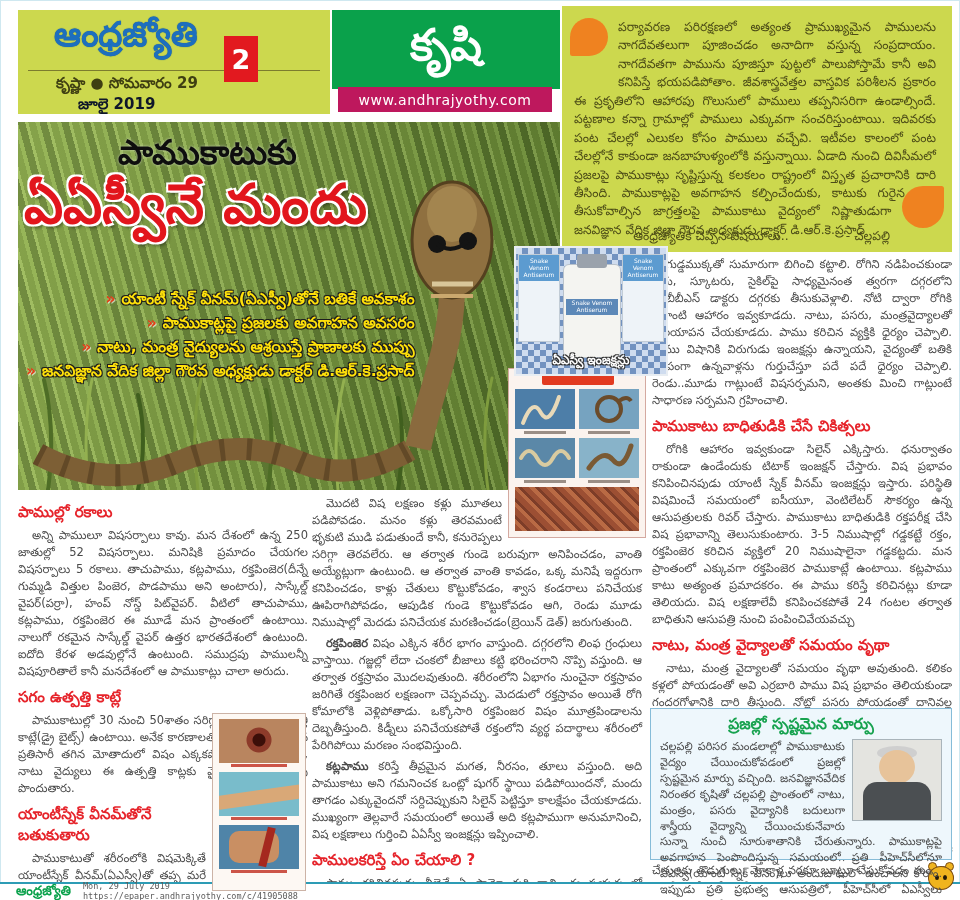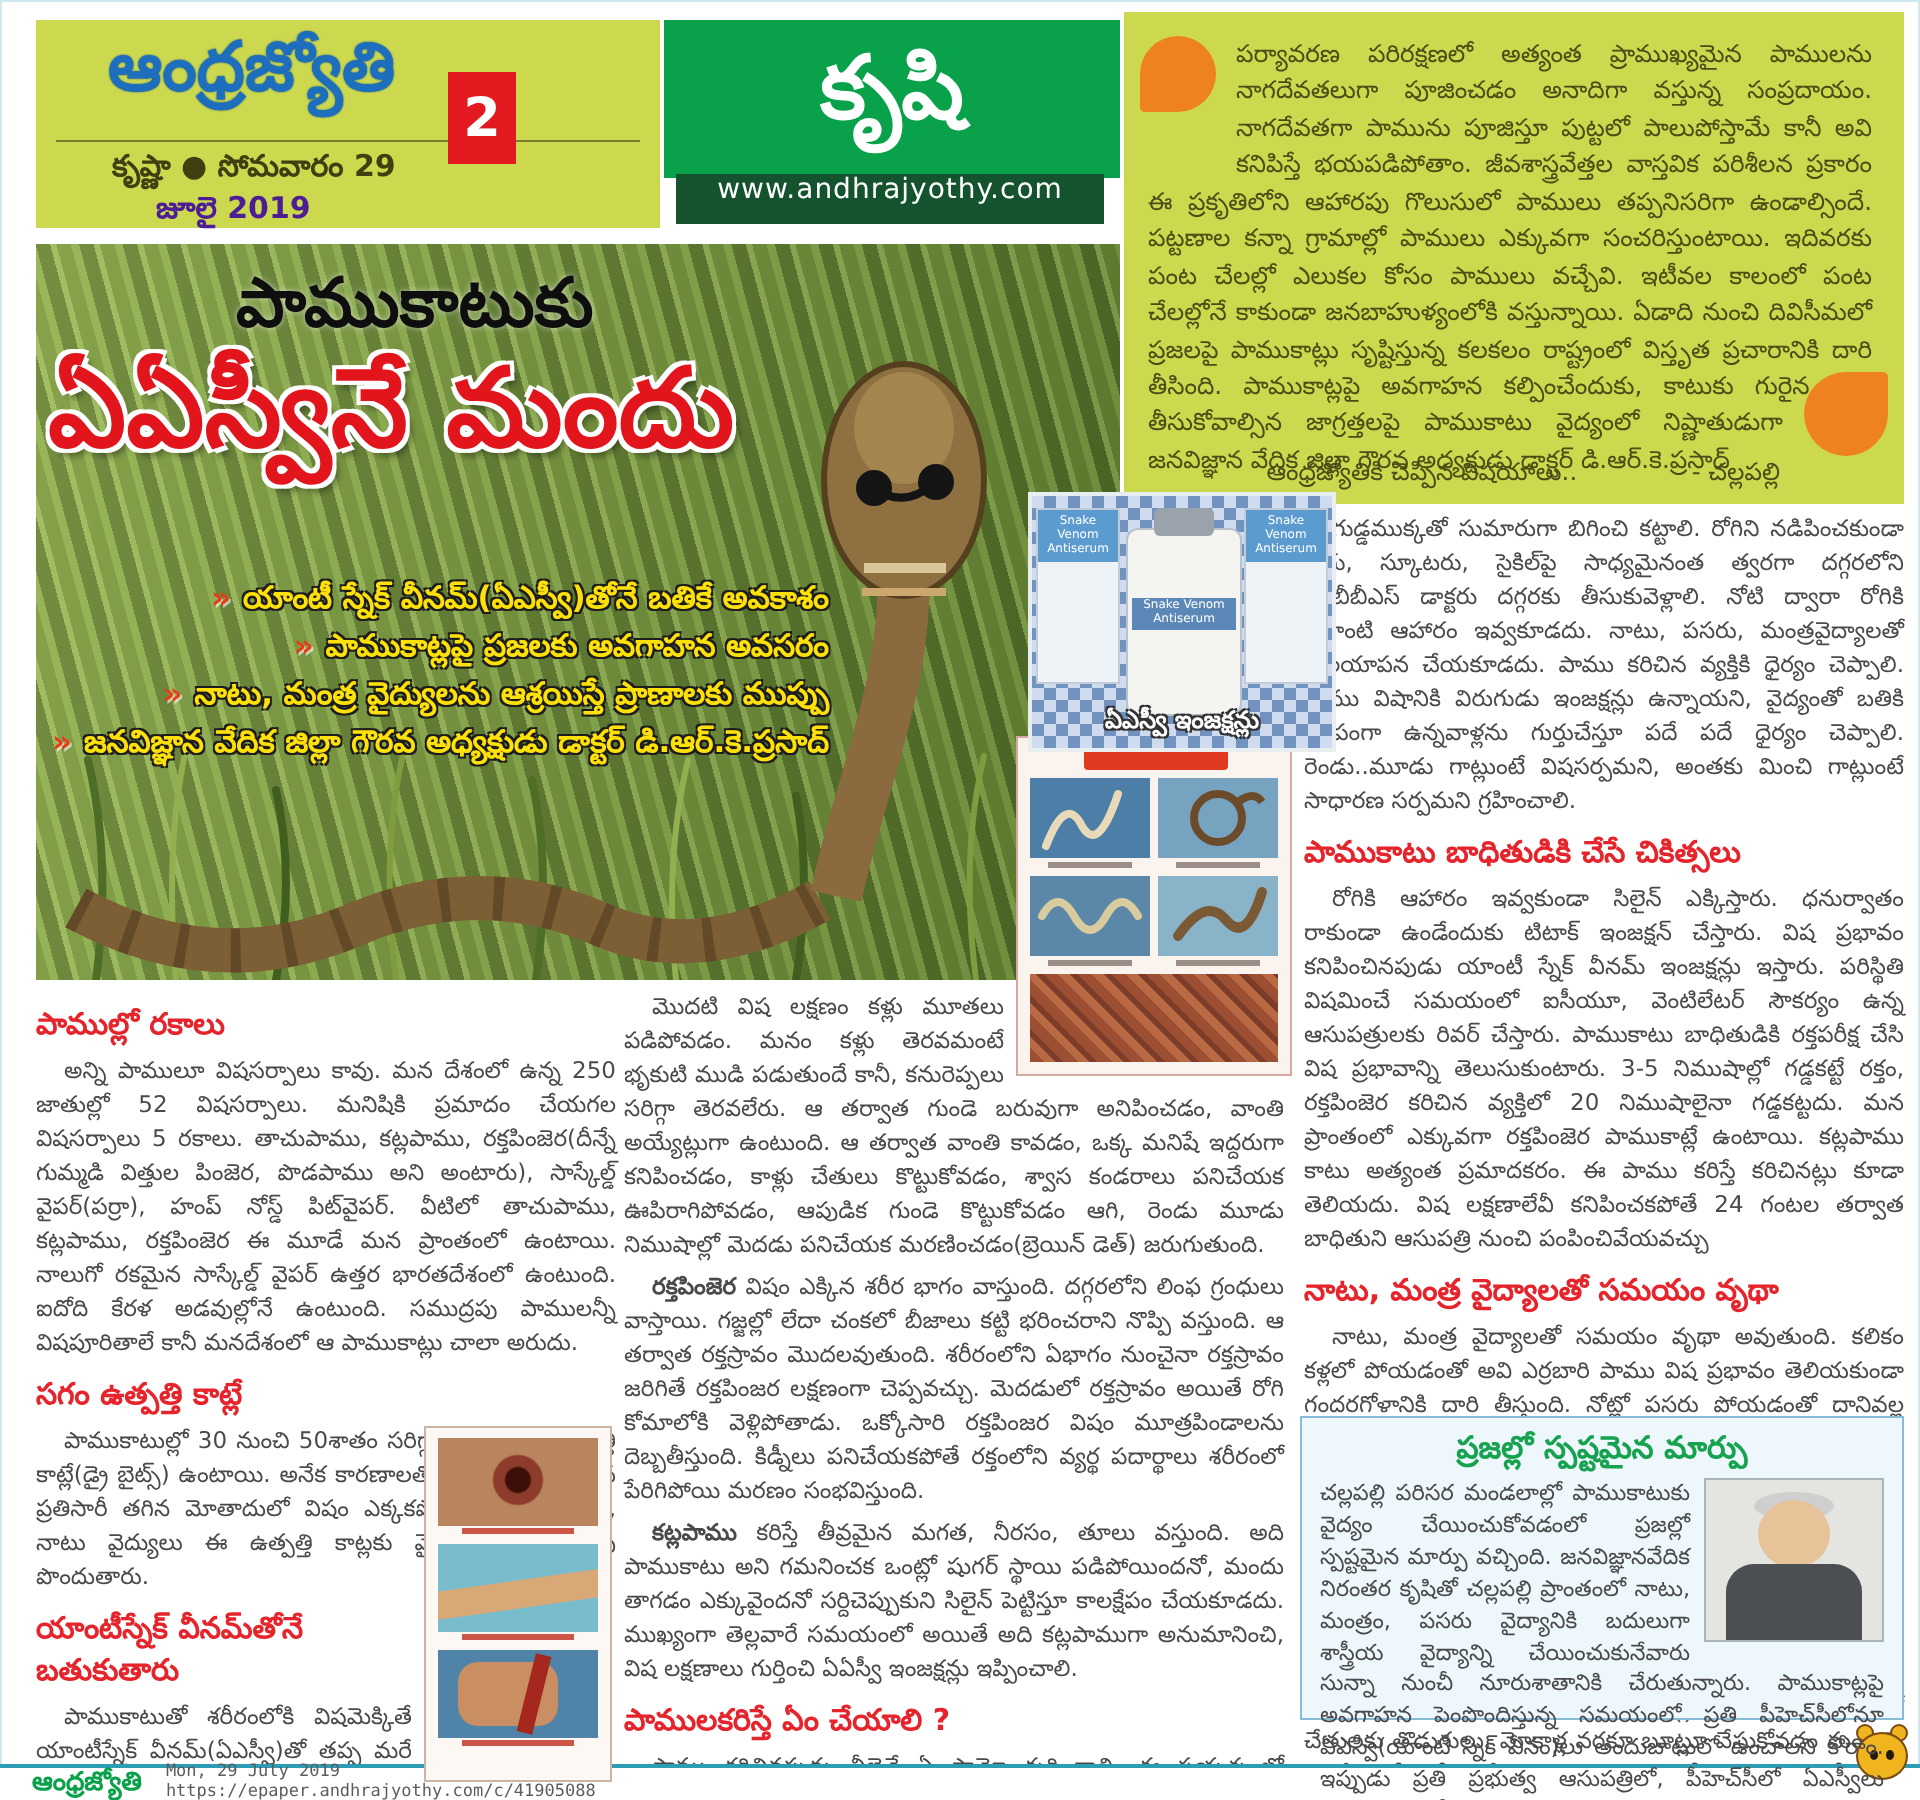--- a/index.html
+++ b/index.html
@@ -4,27 +4,27 @@
 <style>
   html,body{margin:0;padding:0;background:#fff;}
   #canvas{position:relative;width:960px;height:900px;background:#fff;overflow:hidden;
           font-family:"DejaVu Sans",sans-serif;box-shadow:inset 0 0 0 1px #cfe8f0;}
   
   #masthead{position:absolute;left:18px;top:10px;width:312px;height:104px;background:#ccd84e;}
   .mast-logo{position:absolute;left:36px;top:4px;font-size:34px;font-weight:bold;color:#1d6fbe;
              text-shadow:0 0 1px #0d4f8e;}
   .mast-rule{position:absolute;left:10px;right:10px;top:60px;border-top:1.5px solid #7c7c2e;}
   .mast-ed{position:absolute;left:38px;top:64px;font-size:15px;color:#3f3f12;font-weight:700;}
-  .mast-date{position:absolute;left:60px;top:85px;font-size:15px;color:#4c1d95;font-weight:600;}
+  .mast-date{position:absolute;left:60px;top:85px;font-size:15px;color:#0f172a;font-weight:600;}
   #pagebadge{position:absolute;left:206px;top:26px;width:34px;height:46px;background:#e2191f;color:#fff;
              font-size:27px;font-weight:bold;display:flex;align-items:center;justify-content:center;}
   #krishi{position:absolute;left:332px;top:10px;width:228px;height:79px;background:#0aa14b;
           display:flex;align-items:center;justify-content:center;color:#fff;font-size:44px;font-weight:bold;}
-  #webbar{position:absolute;left:338px;top:87px;width:214px;height:25px;background:#14532d;color:#fff;
-          font-size:14px;letter-spacing:.5px;display:flex;justify-content:center;}
+  #webbar{position:absolute;left:338px;top:87px;width:214px;height:25px;background:#be185d;color:#fff;
+          font-size:14px;letter-spacing:.5px;display:flex;align-items:center;justify-content:center;}
   
   #intro{position:absolute;left:562px;top:6px;width:390px;height:246px;background:#ccd84e;box-sizing:border-box;
          padding:12px 16px 8px 12px;}
   #intro .circleA{position:absolute;left:8px;top:12px;width:38px;height:38px;border-radius:50% 50% 50% 6%;
                   background:#ef8220;}
   #intro .circleB{position:absolute;right:8px;bottom:24px;width:42px;height:42px;border-radius:50% 6% 50% 50%;
                   background:#ef8220;}
   #intro .indent{float:left;width:44px;height:58px;}
   #intro .itext{font-size:12.3px;line-height:1.5;color:#4c4c17;text-align:justify;font-weight:500;}
   #intro .introline{position:absolute;left:14px;right:62px;bottom:6px;display:flex;font-size:12.3px;color:#4c4c17;font-weight:400;}

